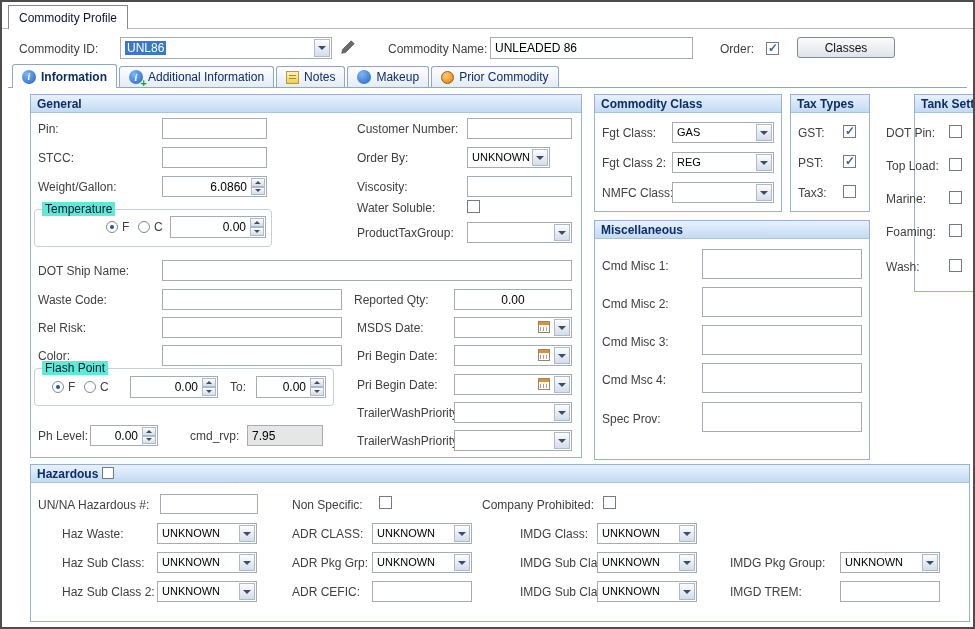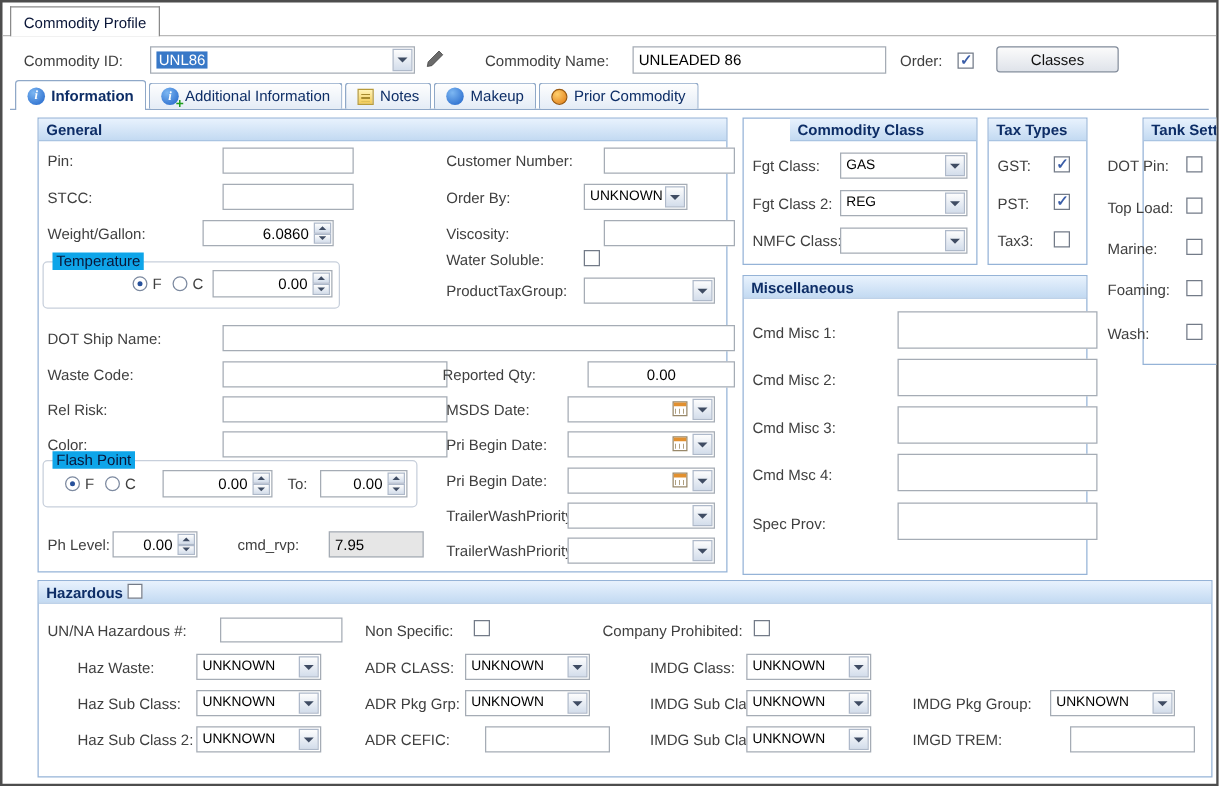--- a/index.html
+++ b/index.html
@@ -2,21 +2,21 @@
 <html><head>
 <meta charset="utf-8">
 <style>
   * { box-sizing: border-box; margin: 0; padding: 0; }
   body { font-family: "Liberation Sans", sans-serif; background: #e8e8e8; }
   #page { position: relative; width: 975px; height: 629px; background: #fff;
           border: 2px solid #4d4d4d; overflow: hidden; font-size: 12px; color: #0a1638; }
 
   .lbl { position: absolute; white-space: nowrap; font-size: 12px; color: #404040; line-height: 15px; }
   .txt { position: absolute; border: 1px solid #a5acb5; background: #fff;
-         font: 12px "Liberation Sans", sans-serif; padding: 0 4px; color: #000; outline: none; margin-left: 16px; }
+         font: 12px "Liberation Sans", sans-serif; padding: 0 4px; color: #000; outline: none; }
   .ro  { background: #e6e6e6; }
   .center { text-align: center; }
 
   .combo { position: absolute; border: 1px solid #a5acb5; background: #fff; }
   .combo .val { position: absolute; left: 4px; top: 3px; right: 18px; overflow: hidden;
                 white-space: nowrap; font-size: 11px; color: #000; }
   .ddbtn { position: absolute; top: 1px; right: 1px; bottom: 1px; width: 16px;
            background: linear-gradient(#fdfdfd, #d3ddeb); border: 1px solid #aeb9ca;
            display: flex; align-items: center; justify-content: center; }
   .ddbtn::after { content: ""; width: 0; height: 0; border-left: 4px solid transparent;
@@ -40,21 +40,21 @@
   .radio { position: absolute; width: 12px; height: 12px; border: 1px solid #7d8aa0;
            border-radius: 50%; background: #fff; }
   .radio.selected::after { content: ""; position: absolute; left: 3px; top: 3px; width: 4px;
                            height: 4px; border-radius: 50%; background: #27519b; }
 
   .grp { position: absolute; border: 1px solid #95b3d7; background: #fff; }
   .grp-hd { height: 18px; background: linear-gradient(#e8f2fd, #c3daf2);
             border-bottom: 1px solid #a9c4e2; color: #0d2d66; font-weight: bold;
             padding: 2px 0 0 6px; font-size: 12px; }
   .subgrp { position: absolute; border: 1px solid #c7cfdb; border-radius: 4px; }
-  .subgrp .cap { position: absolute; top: -8px; left: 7px; background: #0ea5e9; padding: 0 3px;
+  .subgrp .cap { position: absolute; top: -8px; left: 7px; background: #5eead4; padding: 0 3px;
                  font-size: 12px; color: #0a1638; white-space: nowrap; }
 
   .cal { position: absolute; width: 12px; height: 12px; border: 1px solid #98886a;
          background: #fff; top: 3px; right: 21px; }
   .cal::before { content: ""; position: absolute; left: 0; right: 0; top: 0; height: 3px; background: #e2902f; }
   .cal::after { content: ""; position: absolute; left: 1px; right: 1px; top: 5px; height: 4px;
                 background: repeating-linear-gradient(to right, #b0a080 0 1px, transparent 1px 3px); }
 
   .btn { position: absolute; border: 1px solid #808a99; border-radius: 3px;
          background: linear-gradient(#fbfbfb, #dfe3ea); font-size: 12px; color: #111;
@@ -275,21 +275,21 @@
     <span class="val"></span>
     <span class="ddbtn"></span>
   </div>
 
   <span class="lbl" style="left:355px;top:432px;">TrailerWashPriority2:</span>
   <div class="combo" style="left:452px;top:428px;width:118px;height:21px;">
     <span class="val"></span>
     <span class="ddbtn"></span>
   </div>
 
-  <div class="grp" style="left:592px;top:92px;width:188px;height:118px;padding-left:37px;">
+  <div class="grp" style="left:592px;top:92px;width:188px;height:118px;">
     <div class="grp-hd">Commodity Class</div>
   </div>
   <span class="lbl" style="left:600px;top:124px;">Fgt Class:</span>
   <div class="combo" style="left:670px;top:120px;width:102px;height:21px;">
     <span class="val">GAS</span>
     <span class="ddbtn"></span>
   </div>
   <span class="lbl" style="left:600px;top:154px;">Fgt Class 2:</span>
   <div class="combo" style="left:670px;top:150px;width:102px;height:21px;">
     <span class="val">REG</span>

